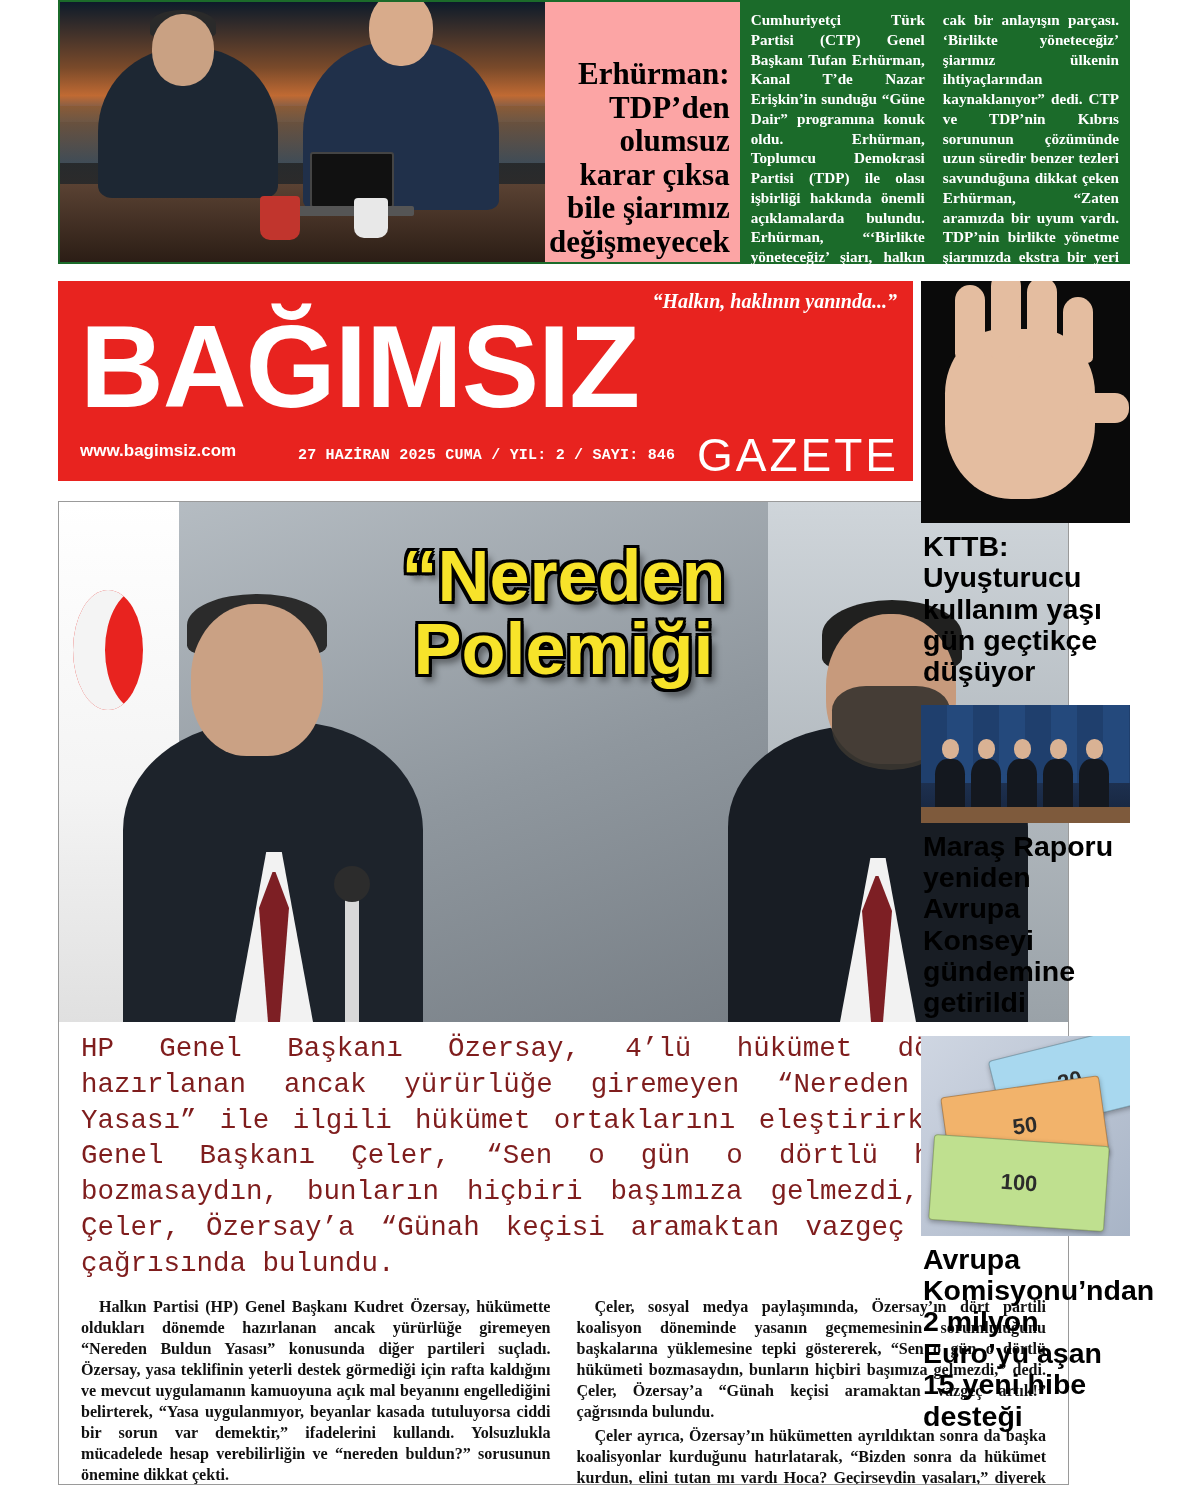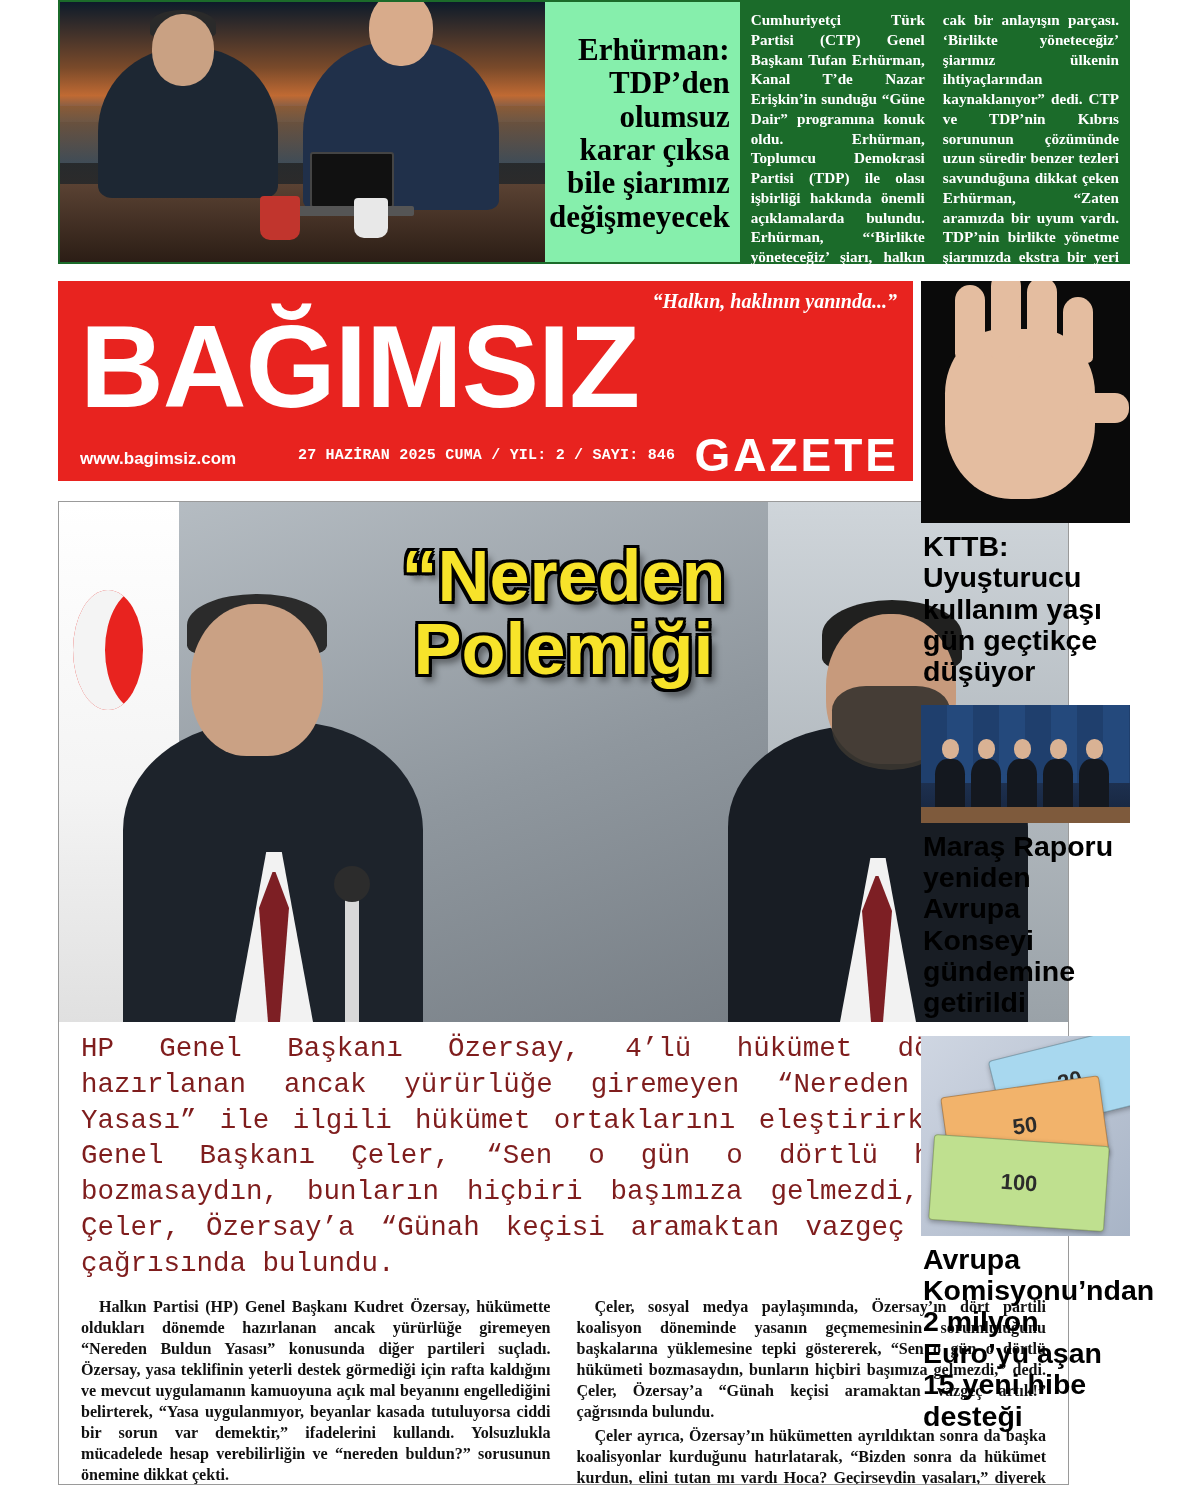--- a/index.html
+++ b/index.html
@@ -68,22 +68,22 @@
   .tb-photo .mug {
     position:absolute; left:200px; bottom:22px; width:40px; height:44px;
     background:#c1352d; border-radius:4px 4px 10px 10px;
   }
   .tb-photo .mug2 {
     position:absolute; left:294px; bottom:24px; width:34px; height:40px;
     background:#e8e8e8; border-radius:4px 4px 10px 10px;
   }
 
   .tb-headline {
-    width: 195px; background: #86efac; padding: 6px 10px 4px 8px;
-    display: flex; align-items: center; justify-content: flex-end;
+    width: 195px; background: #fca5a5; padding: 6px 10px 4px 8px;
+    display: flex; align-items: flex-end; justify-content: flex-end;
   }
   .tb-headline h2 {
     font-family: "Liberation Serif", serif;
     font-weight: 700; font-size: 31px; line-height: 1.08;
     text-align: right; color: #000;
   }
   .tb-col {
     width: 195px; background: #1b6b2a; color: #fff;
     padding: 8px 9px; font-family: "Liberation Serif", serif;
     font-size: 15.2px; line-height: 1.30; text-align: justify; font-weight: 600;
@@ -102,24 +102,24 @@
   }
   .logo-main {
     position: absolute; left: 22px; top: 28px;
     font-family: "Liberation Sans", sans-serif;
     font-weight: 700; font-size: 116px; letter-spacing: -1px;
     line-height: 1; color: #fff;
   }
   .logo-sub {
     position: absolute; right: 14px; top: 147px;
     font-family: "Liberation Sans", sans-serif;
-    font-weight: 700; font-size: 46px; letter-spacing: 3px; color: #fff;
+    font-weight: 400; font-size: 46px; letter-spacing: 3px; color: #fff;
   }
   .site-url {
-    position: absolute; left: 22px; top: 168px;
+    position: absolute; left: 22px; top: 160px;
     font-family: "Liberation Sans", sans-serif;
     font-weight: 700; font-size: 17px; color: #fff;
   }
   .issue-line {
     position: absolute; left: 240px; top: 166px;
     font-family: Liberation Mono, monospace;
     font-weight: 700; font-size: 15px; color: #fff; letter-spacing: .2px;
   }
 
   

